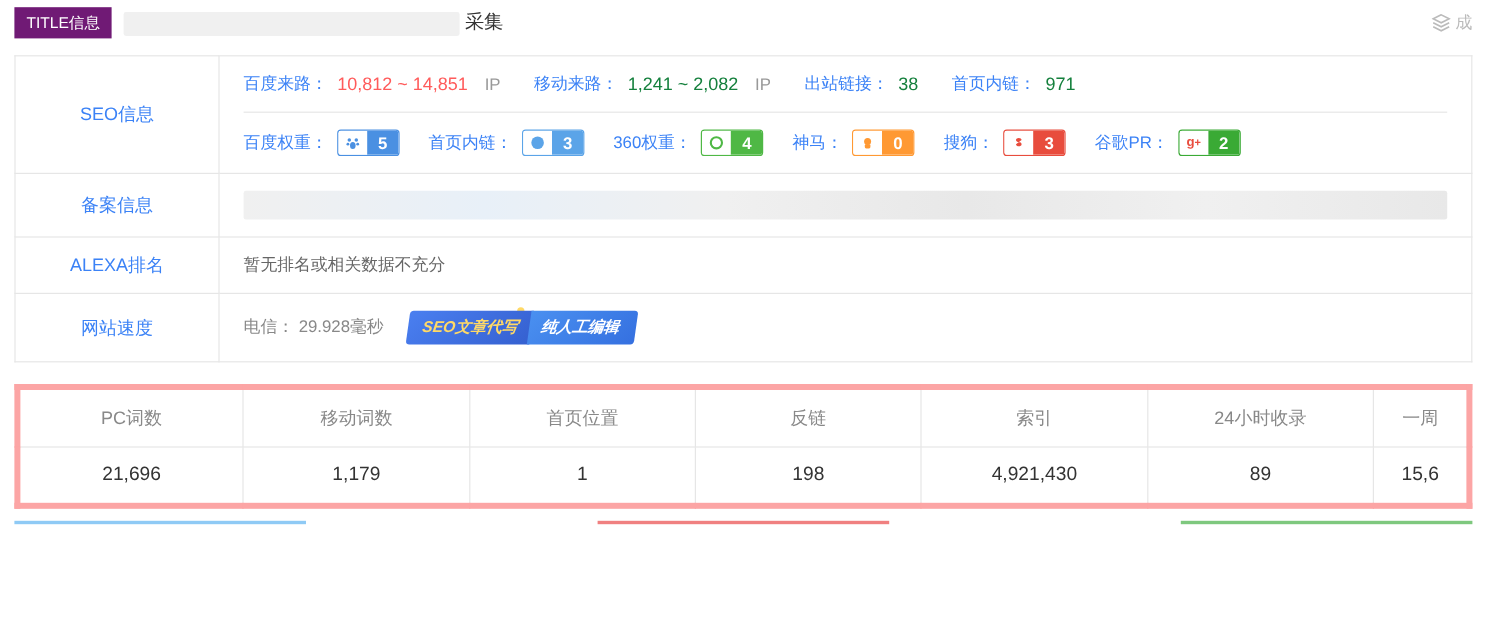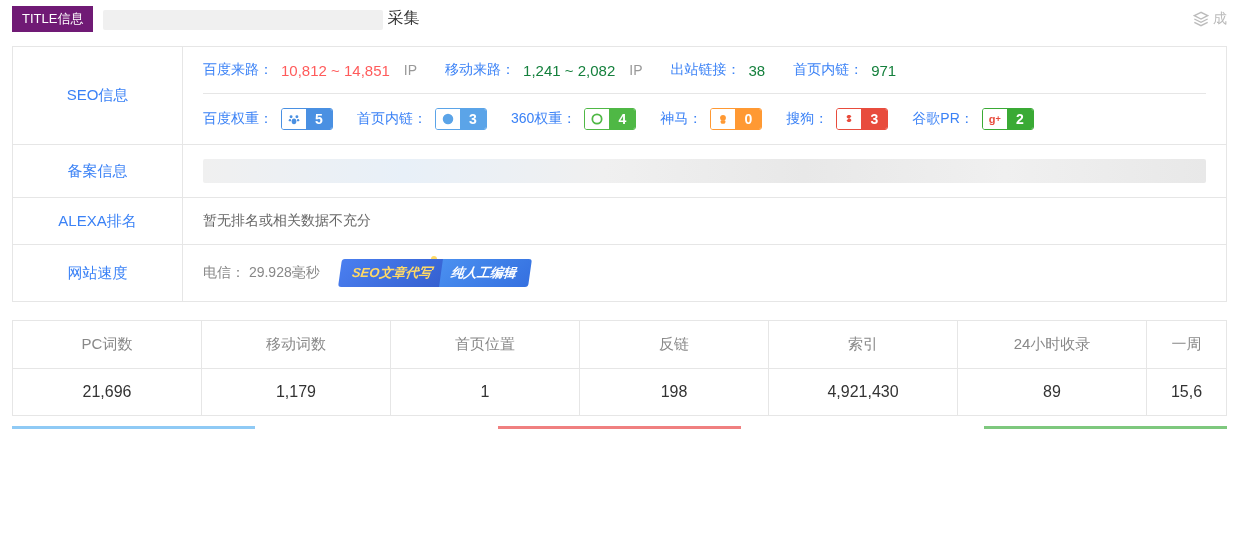--- a/index.html
+++ b/index.html
@@ -38,21 +38,21 @@
     
     .redacted-strip { height: 24px; background: linear-gradient(90deg, #f0f0f0 0%, #e8f0f8 20%, #f0f0f0 40%, #e8e8e8 60%, #f0f0f0 80%, #e8e8e8 100%); border-radius: 2px; }
     
     .speed-row { display: flex; align-items: center; gap: 20px; }
     .speed-text { color: #888; }
     .promo-banner { position: relative; display: inline-flex; align-items: center; height: 28px; }
     .promo-left { background: linear-gradient(135deg, #4a7ff0, #3560d0); color: #ffd966; font-weight: bold; font-style: italic; padding: 5px 12px; font-size: 13px; border-radius: 3px 0 0 3px; transform: skewX(-8deg); }
     .promo-right { background: linear-gradient(135deg, #4a90f0, #3570e0); color: #fff; font-weight: bold; font-style: italic; padding: 5px 14px 5px 10px; font-size: 13px; border-radius: 0 3px 3px 0; transform: skewX(-8deg); margin-left:-2px; }
     .promo-dot { position: absolute; top: -3px; left: 48%; width: 6px; height: 6px; background: #ffd966; border-radius: 50%; }
     
-    .stats-table { width: calc(100% - 24px); margin: 18px 12px 0 12px; border-collapse: collapse; border: 1px solid #fca5a5; table-layout: fixed; }
+    .stats-table { width: calc(100% - 24px); margin: 18px 12px 0 12px; border-collapse: collapse; border: 5px solid #fca5a5; table-layout: fixed; }
     .stats-table th, .stats-table td { border: 1px solid #e6e6e6; text-align: center; padding: 14px 8px; }
     .stats-table th { color: #888; font-weight: normal; font-size: 15px; }
     .stats-table td { color: #333; font-size: 16px; }
     
     .bottom-bars { margin: 10px 12px 0 12px; display: flex; }
     .bottom-bars div { height: 3px; flex: 1; }
     .bar-blue { background: #8fcaf5; } .bar-red { background: #f08080; } .bar-green { background: #7ec87e; }
   </style>
 </head>
 <body>

